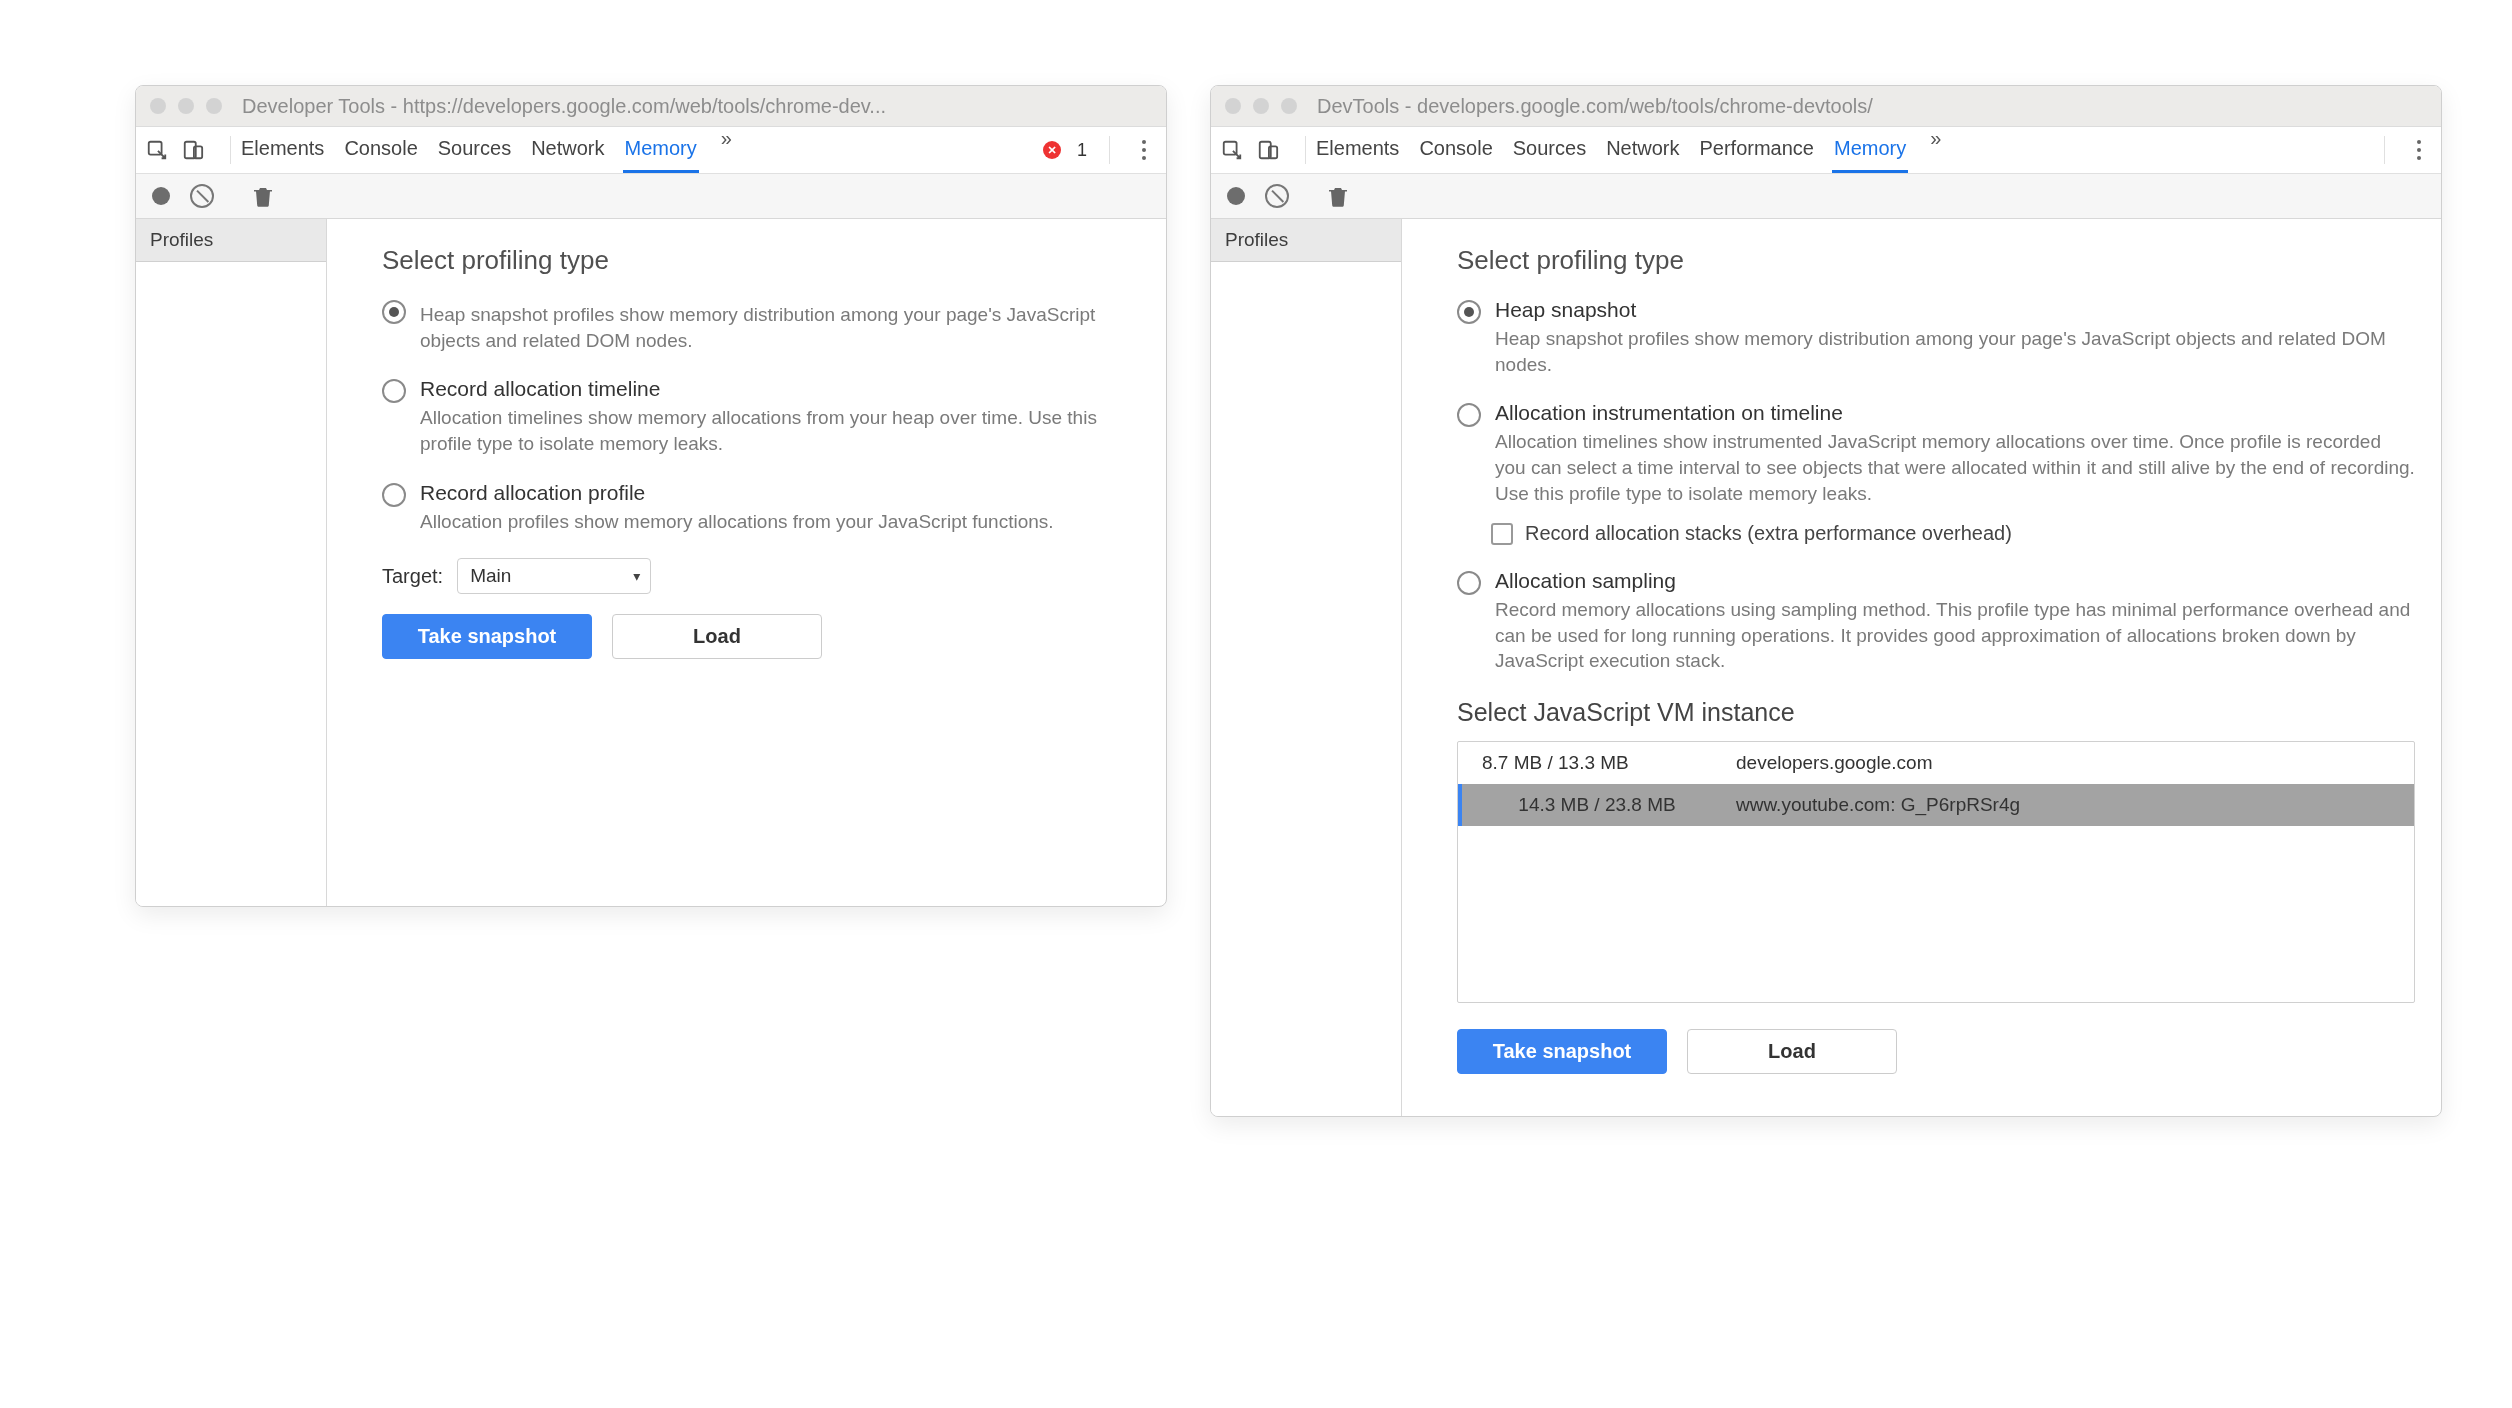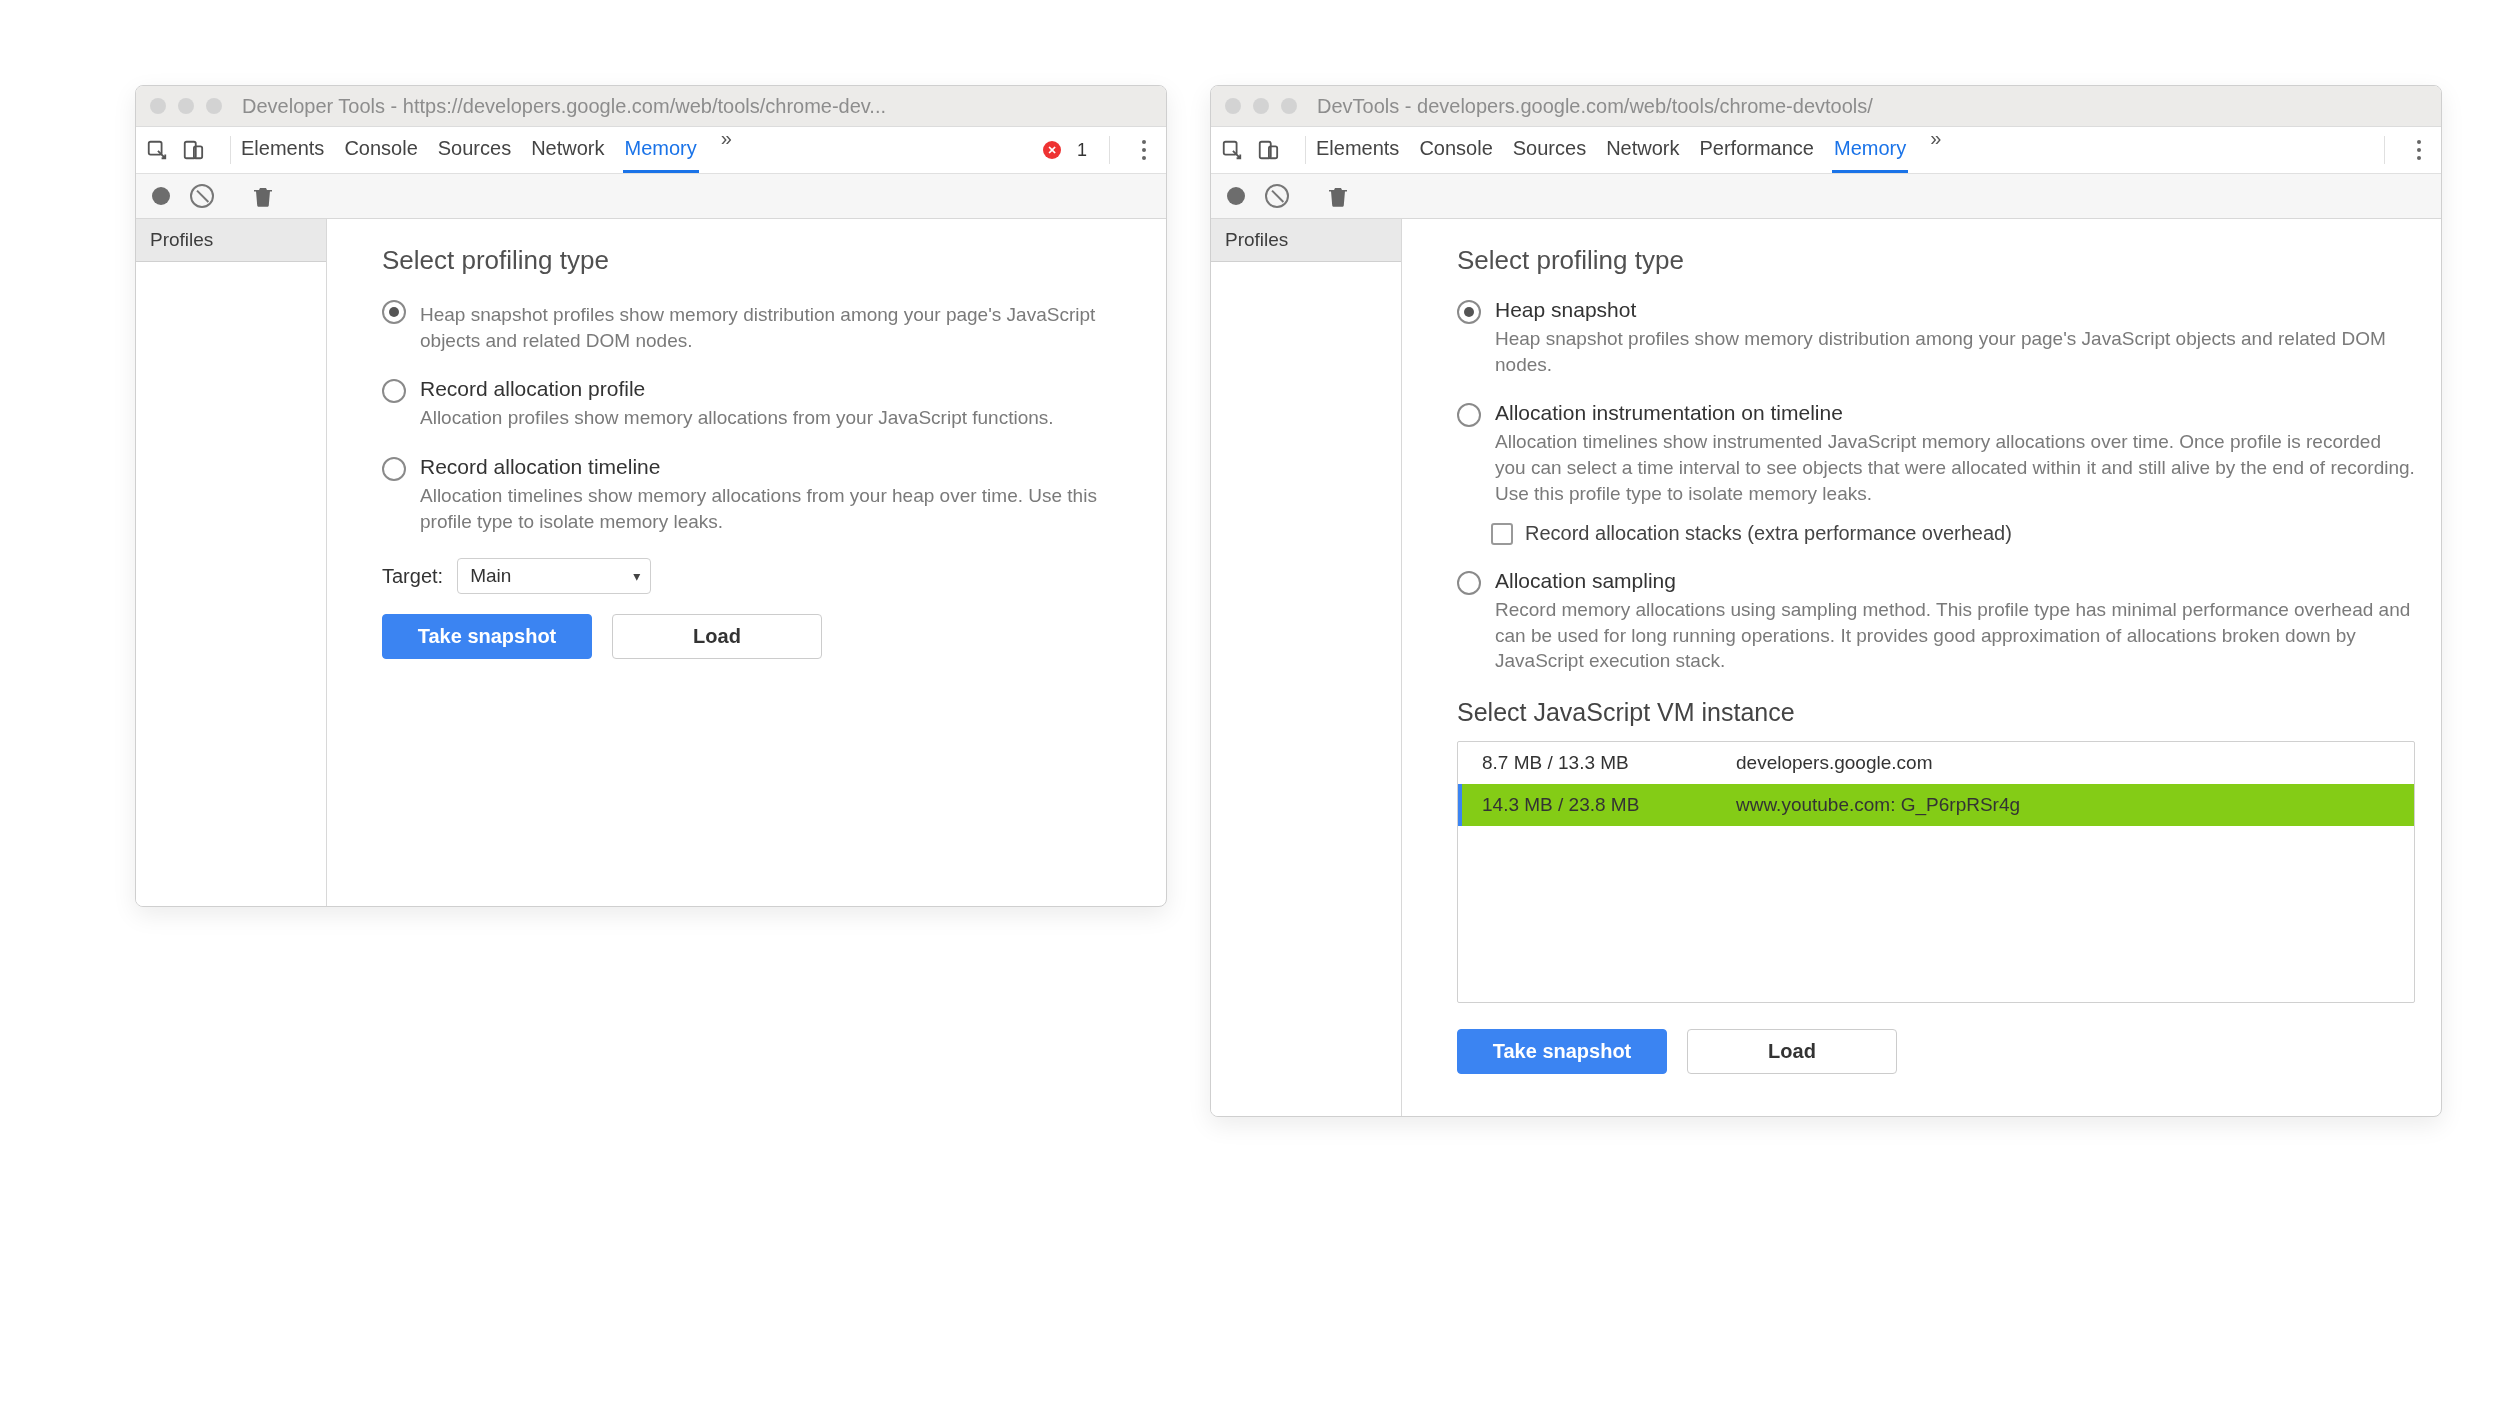--- a/index.html
+++ b/index.html
@@ -241,22 +241,23 @@
     font-size: 19px; color: #333;
   }
   .vm-row .left {
     width: 230px;
     padding-left: 24px;
   }
   .vm-row .right {
     padding-left: 24px;
   }
   .vm-row.selected {
-    background: #84cc16;
+    background: #a3a3a3;
     border-left: 4px solid #3b84f2;
+    text-align: center;
   }
   .vm-row.selected .left { padding-left: 20px; }
   
   .svg-icon { display:block; }
   .inspect-icon { width: 22px; height: 22px; }
   .device-icon  { width: 22px; height: 22px; }
 </style>
 </head>
 <body>
 
@@ -327,30 +328,30 @@
         <div class="option">
           <span class="radio filled"></span>
           <div class="opt-body">
             <div class="opt-desc">Heap snapshot profiles show memory distribution among your page's JavaScript objects and related DOM nodes.</div>
           </div>
         </div>
 
         <div class="option">
           <span class="radio"></span>
           <div class="opt-body">
+            <div class="opt-title">Record allocation timeline</div>
+            <div class="opt-desc">Allocation timelines show memory allocations from your heap over time. Use this profile type to isolate memory leaks.</div>
+          </div>
+        </div>
+
+        <div class="option">
+          <span class="radio"></span>
+          <div class="opt-body">
             <div class="opt-title">Record allocation profile</div>
             <div class="opt-desc">Allocation profiles show memory allocations from your JavaScript functions.</div>
-          </div>
-        </div>
-
-        <div class="option">
-          <span class="radio"></span>
-          <div class="opt-body">
-            <div class="opt-title">Record allocation timeline</div>
-            <div class="opt-desc">Allocation timelines show memory allocations from your heap over time. Use this profile type to isolate memory leaks.</div>
           </div>
         </div>
 
         <div class="target-row">
           <span class="target-label">Target:</span>
           <span class="select">Main</span>
         </div>
 
         <div class="btn-row">
           <div class="btn primary">Take snapshot</div>

